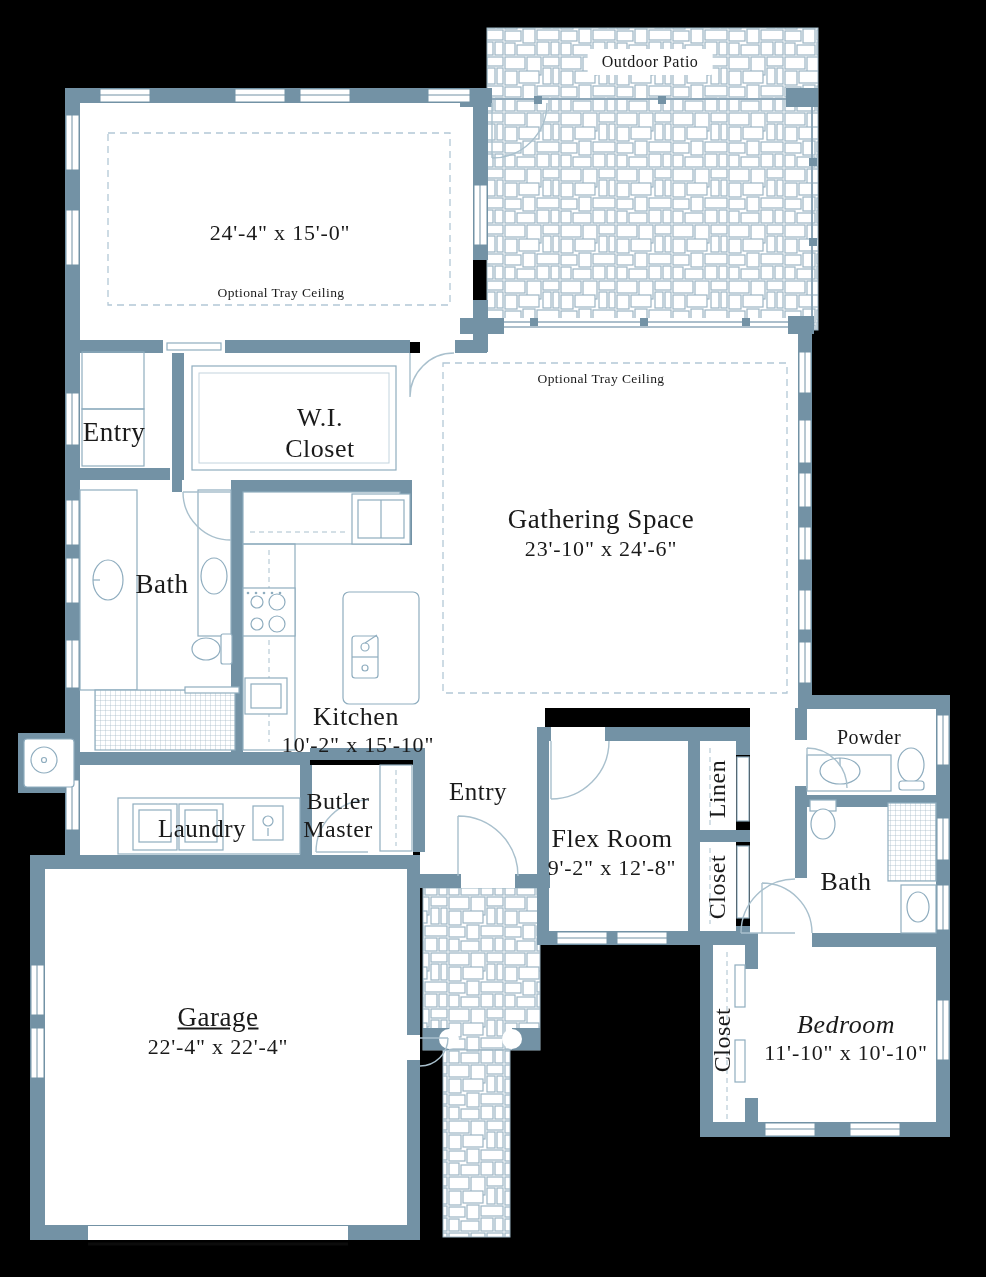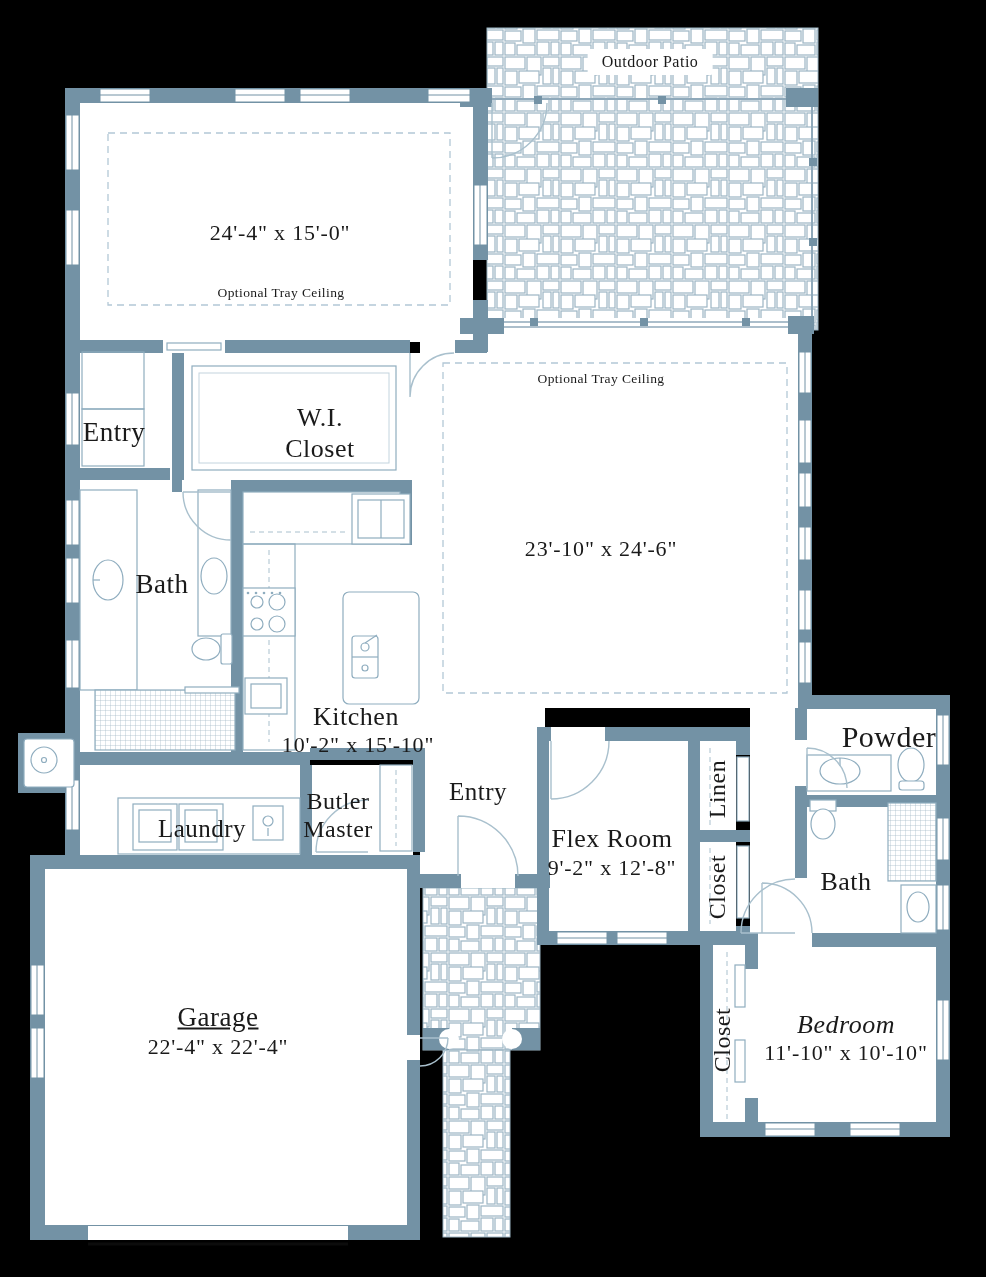--- a/index.html
+++ b/index.html
@@ -360,20 +360,21 @@
   </g>
 </svg>
 
 <div class="lbl pill" style="left:650px;top:62px;font-size:16px;">Outdoor Patio</div>
 
 
 <div class="lbl dim" style="left:280px;top:233px;">24'-4" x 15'-0"</div>
 <div class="lbl note" style="left:281px;top:293px;">Optional Tray Ceiling</div>
 
 <div class="lbl note" style="left:601px;top:379px;">Optional Tray Ceiling</div>
+<div class="lbl big" style="left:601px;top:519px;">Gathering Space</div>
 <div class="lbl dim" style="left:601px;top:549px;">23'-10" x 24'-6"</div>
 
 <div class="lbl two" style="left:296px;top:434px;font-size:26px;margin-left:24px;">
   <span>W.I.</span>
   <span>Closet</span>
 </div>
 
 <div class="lbl big" style="left:114px;top:432px;">Entry</div>
 <div class="lbl big" style="left:162px;top:584px;">Bath</div>
 
@@ -388,21 +389,21 @@
 </div>
 
 <div class="lbl med" style="left:478px;top:792px;">Entry</div>
 
 <div class="lbl" style="left:612px;top:839px;font-size:26px;">Flex Room</div>
 <div class="lbl dim" style="left:612px;top:868px;">9'-2" x 12'-8"</div>
 
 <div class="lbl vert" style="left:717px;top:789px;">Linen</div>
 <div class="lbl vert" style="left:717px;top:887px;">Closet</div>
 
-<div class="lbl" style="left:869px;top:737px;font-size:30px;margin-left:20px;">Powder</div>
+<div class="lbl" style="left:869px;top:737px;font-size:20px;">Powder</div>
 <div class="lbl" style="left:846px;top:882px;font-size:26px;">Bath</div>
 
 <div class="lbl vert" style="left:722px;top:1040px;">Closet</div>
 <div class="lbl" style="left:846px;top:1025px;font-size:26px;font-style:italic;">Bedroom</div>
 <div class="lbl dim" style="left:846px;top:1053px;">11'-10" x 10'-10"</div>
 
 <div class="lbl big" style="left:218px;top:1017px;text-decoration:underline;">Garage</div>
 <div class="lbl dim" style="left:218px;top:1047px;">22'-4" x 22'-4"</div>
 
 </div>

